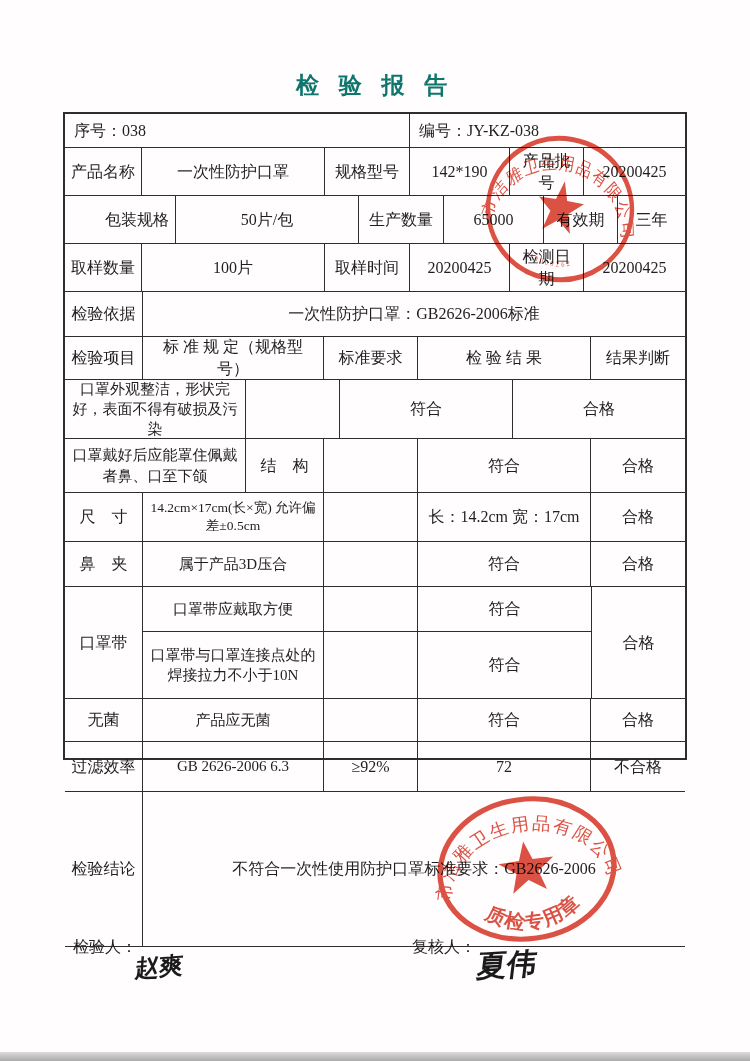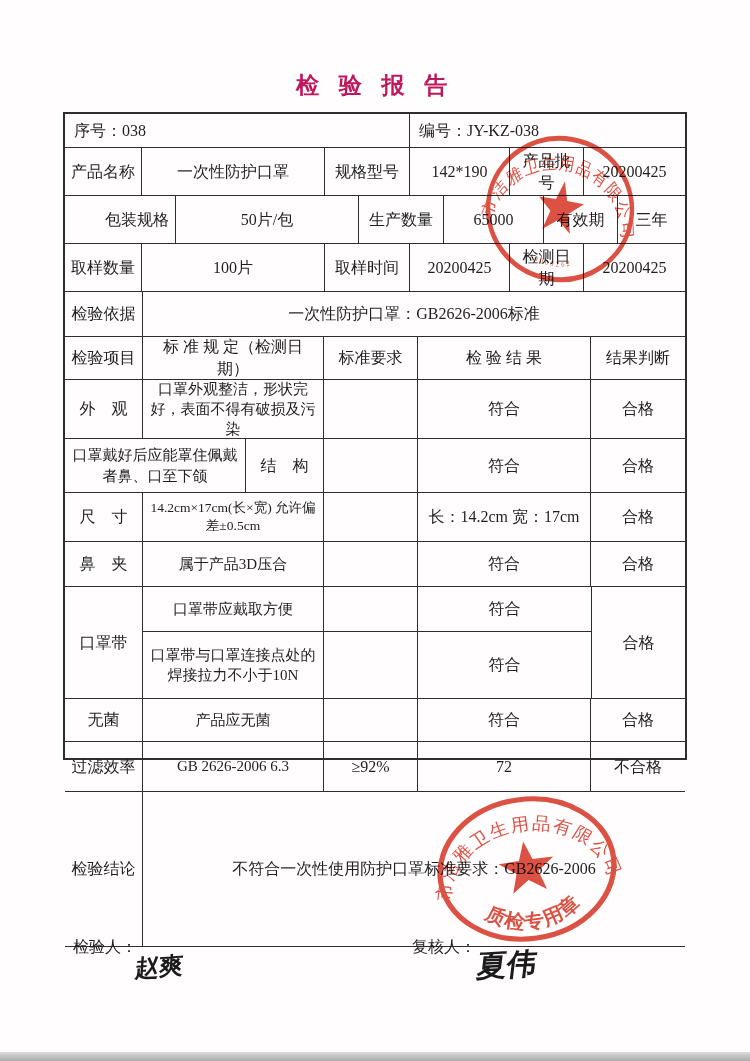--- a/index.html
+++ b/index.html
@@ -6,21 +6,21 @@
   body {
     width:750px; height:1061px; position:relative; overflow:hidden;
     background:#ffffff; color:#1f1f1f;
     font-family:"Liberation Serif","DejaVu Serif",serif;
   }
   .page { position:absolute; inset:0; background:#fffdfd; }
   .bottom-edge { position:absolute; left:0; right:0; bottom:0; height:9px;
     background:linear-gradient(#dcdcdc,#aaaaaa); }
   .doc-title {
     position:absolute; top:70px; left:0; width:750px; text-align:center;
-    font-size:23px; font-weight:bold; letter-spacing:7px; color:#be185d;
+    font-size:23px; font-weight:bold; letter-spacing:7px; color:#0f766e;
   }
   .tbl {
     position:absolute; left:63px; top:112px; width:624px; height:648px;
     border:2px solid #2e2e2e; box-sizing:border-box;
     display:flex; flex-direction:column; font-size:16px;
   }
   .tr { display:flex; flex:0 0 auto; box-sizing:border-box; border-bottom:1px solid #2e2e2e; }
   .tr.last { border-bottom:none; flex:1 1 auto; }
   .td {
     box-sizing:border-box; border-right:1px solid #2e2e2e;
@@ -89,28 +89,27 @@
       <div class="td nr" style="flex:1;">20200425</div>
     </div>
 
     <div class="tr" style="height:45px;">
       <div class="td" style="width:78px;">检验依据</div>
       <div class="td nr" style="flex:1;">一次性防护口罩：GB2626-2006标准</div>
     </div>
 
     <div class="tr" style="height:43px;">
       <div class="td" style="width:78px;">检验项目</div>
-      <div class="td" style="width:181px;">标 准 规 定（检测日期）</div>
+      <div class="td" style="width:181px;">标 准 规 定（规格型号）</div>
       <div class="td" style="width:94px;">标准要求</div>
       <div class="td" style="width:173px;">检 验 结 果</div>
       <div class="td nr" style="flex:1;">结果判断</div>
     </div>
 
     <div class="tr" style="height:59px;">
-      <div class="td" style="width:78px;">外　观</div>
       <div class="td std" style="width:181px;">口罩外观整洁，形状完好，表面不得有破损及污染</div>
       <div class="td" style="width:94px;"></div>
       <div class="td" style="width:173px;">符合</div>
       <div class="td nr" style="flex:1;">合格</div>
     </div>
 
     <div class="tr" style="height:54px;">
       <div class="td std" style="width:181px;">口罩戴好后应能罩住佩戴者鼻、口至下颌</div>
       <div class="td" style="width:78px;">结　构</div>
       <div class="td" style="width:94px;"></div>

